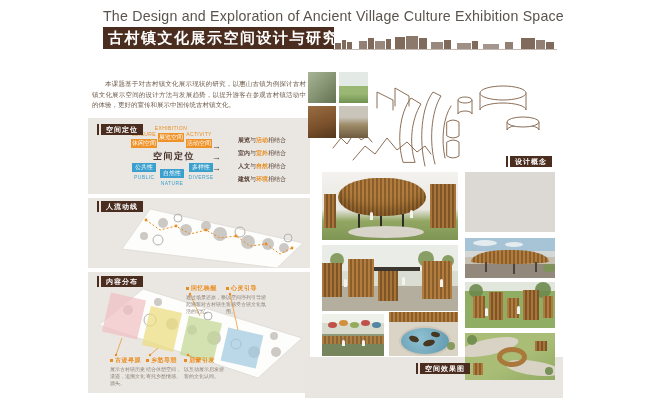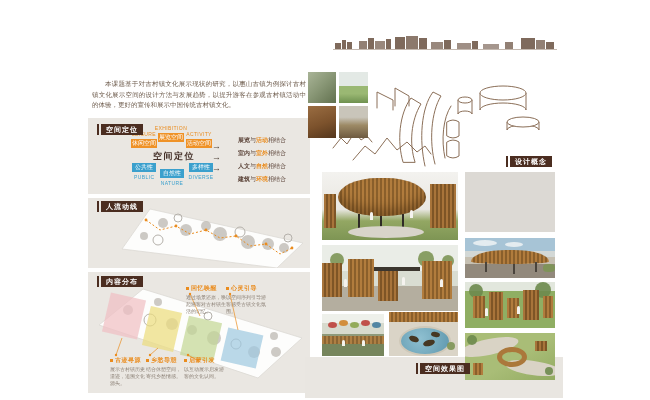--- a/index.html
+++ b/index.html
@@ -70,20 +70,24 @@
        background:linear-gradient(150deg,#a9bd77 0 55%,#93ab62 100%);}
   .band{left:305px;top:357px;width:258px;height:41px;background:#e9e6e1;z-index:1;}
   .tree{position:absolute;border-radius:50%;background:#7d9555;opacity:.9;}
   svg{display:block;}
 </style>
 </head>
 <body>
 
 <div class="board">
 
+  <div class="abs title-en">The Design and Exploration of Ancient Village Culture Exhibition Space</div>
+  <div class="abs title-box">
+    <span>古村镇文化展示空间设计与研究</span>
+  </div>
   <svg class="abs" style="left:333px;top:33px;" width="224" height="18" viewBox="0 0 224 18">
     <g fill="#7f6a5c">
       <rect x="2" y="10" width="6" height="6"></rect>
         <rect x="9" y="7" width="4" height="9"></rect>
         <rect x="14" y="9" width="5" height="7"></rect>
       <rect x="26" y="8" width="8" height="8" opacity=".85"></rect>
         <rect x="35" y="5" width="6" height="11"></rect>
         <rect x="42" y="8" width="10" height="8" opacity=".8"></rect>
         <rect x="53" y="6" width="5" height="10"></rect>
       <rect x="62" y="4" width="10" height="12"></rect>

